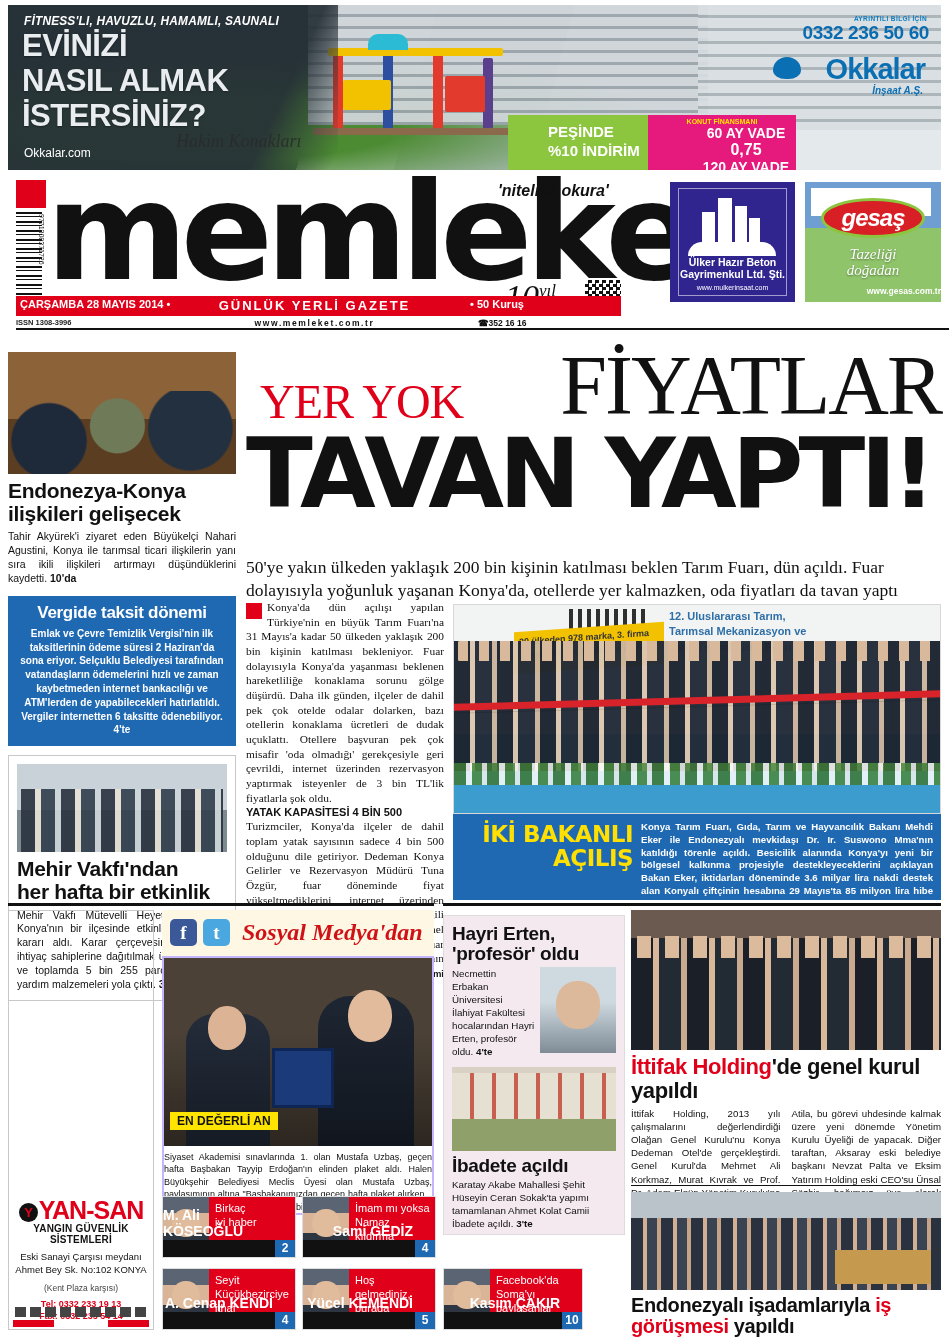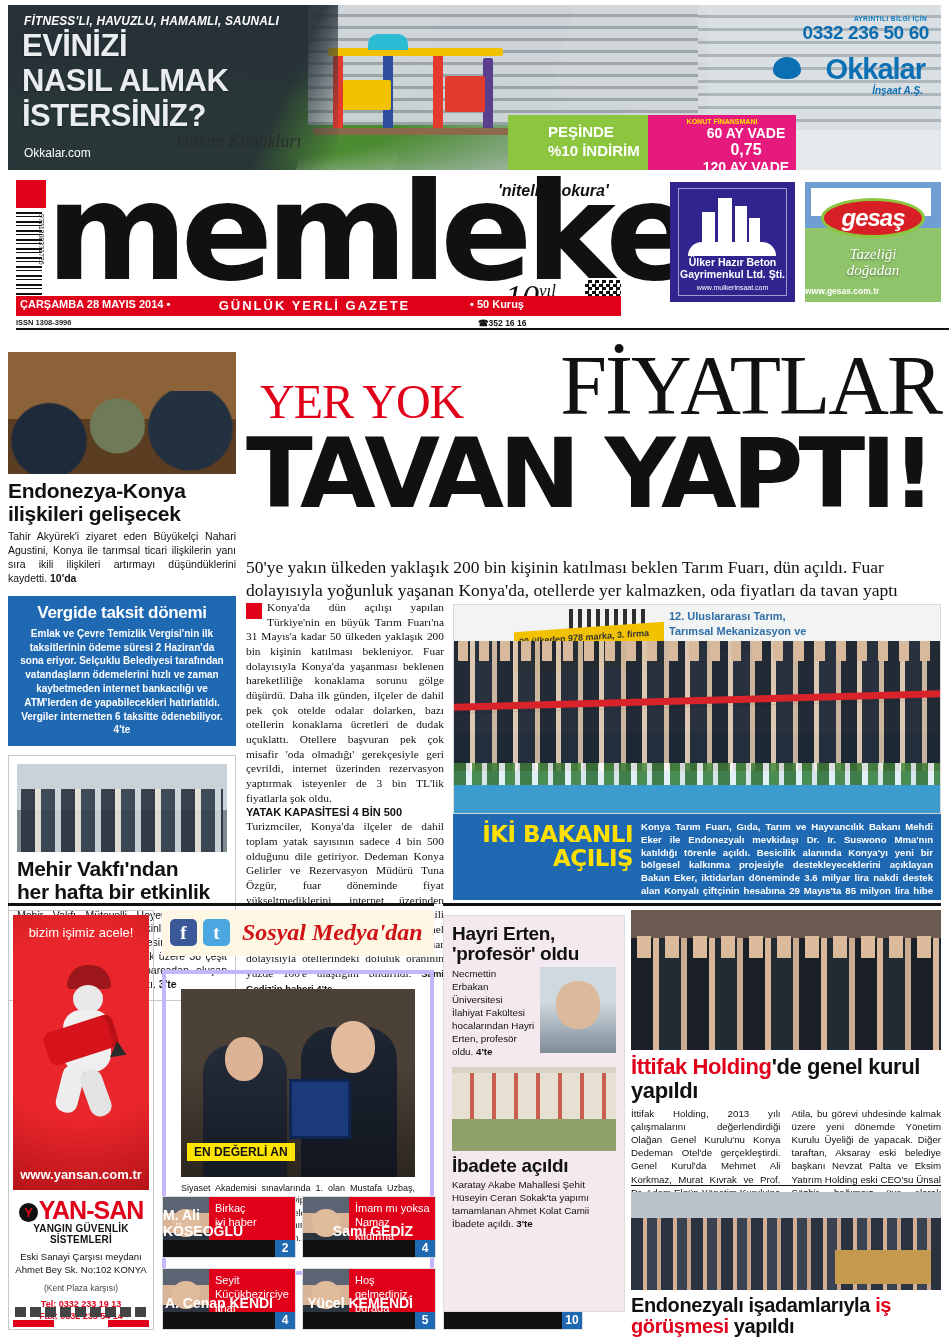--- a/index.html
+++ b/index.html
@@ -110,21 +110,21 @@
      background: radial-gradient(circle at 25% 70%,#fff 0 40%,transparent 42%),
                  radial-gradient(circle at 55% 50%,#fff 0 45%,transparent 47%),
                  radial-gradient(circle at 82% 72%,#fff 0 38%,transparent 40%); }
   .ad-gesas .oval{ position:absolute; left:16px; top:16px; width:104px; height:40px; background:#d81f26;
      border:3px solid #8cc63f; border-radius:50%; display:flex; align-items:center; justify-content:center;}
   .ad-gesas .oval span{ color:#fff; font-size:24px; font-style:italic; font-weight:bold; letter-spacing:-1px;}
   .ad-gesas .s1{ position:absolute; left:0; right:0; top:64px; text-align:center; font-family:"Liberation Serif",serif;
      font-style:italic; font-size:15px; color:#fff; text-shadow:0 1px 2px rgba(0,0,0,.4);}
   .ad-gesas .s2{ position:absolute; left:0; right:0; top:80px; text-align:center; font-family:"Liberation Serif",serif;
      font-style:italic; font-size:15px; color:#fff; text-shadow:0 1px 2px rgba(0,0,0,.4);}
-  .ad-gesas .w{ position:absolute; left:0; right:0; bottom:6px; text-align:left; font-size:8.5px;
+  .ad-gesas .w{ position:absolute; left:0; right:0; bottom:6px; text-align:right; font-size:8.5px;
      color:#fff; font-weight:bold;}
 
   
   .hl-wrap { position:absolute; left:246px; top:352px; width:695px; }
   .hl-row1 { position:relative; height:80px; }
   .hl-yeryok { position:absolute; left:14px; top:22px; font-family:Liberation Serif, serif;
       font-size:48px; color:#e1001a; letter-spacing:-1px; }
   .hl-fiyat { position:absolute; right:0; top:-8px; font-family:"Liberation Serif",serif;
       font-size:84px; color:#111; letter-spacing:-2px; line-height:1;}
   .hl-row2 { position:relative; height:95px; }
@@ -232,21 +232,21 @@
 
   
   .sosyal { position:absolute; left:162px; top:910px; width:272px; }
   .sos-head { height:46px; background:#fdf7e3; position:relative; }
   .sq-ic { position:absolute; top:9px; width:27px; height:27px; border-radius:5px; color:#fff;
      font-weight:bold; font-size:19px; text-align:center; line-height:27px; font-family:"Liberation Serif",serif;}
   .fb { left:8px; background:#3b5998; }
   .tw { left:41px; background:#4aa7e0; }
   .sos-title { position:absolute; left:80px; top:9px; font-family:"Liberation Serif",serif;
      font-style:italic; font-weight:bold; font-size:24px; color:#d01217; }
-  .sos-card { margin-top:14px; border:4px solid #c4b5fd; padding:15px; }
+  .sos-card { margin-top:0; border:2px solid #c4b5fd; padding:0; }
   .ph-sos { height:188px; position:relative; overflow:hidden;
      background: linear-gradient(180deg,#4b4136 0 40%, #2c2620 100%);}
   .ph-sos .p1 { position:absolute; left:22px; bottom:0; width:84px; height:132px;
      background:linear-gradient(#242c3a,#151b24); border-radius:28px 28px 0 0;}
   .ph-sos .f1 { position:absolute; left:44px; top:48px; width:38px; height:44px; background:#dcb394; border-radius:48%;}
   .ph-sos .p2 { position:absolute; right:18px; bottom:0; width:96px; height:150px;
      background:linear-gradient(#1e2633,#11161e); border-radius:32px 32px 0 0;}
   .ph-sos .f2 { position:absolute; right:40px; top:32px; width:44px; height:52px; background:#e2bb9c; border-radius:48%;}
   .ph-sos .box { position:absolute; left:108px; top:90px; width:62px; height:60px; background:#1b3a7a;
      border:3px solid #0f2553; }
@@ -262,21 +262,21 @@
      background:#e0bb9c; border-radius:48%;}
   .colm .red { position:absolute; left:46px; top:0; right:0; bottom:17px; background:#e1001a; }
   .colm .txt { position:absolute; left:52px; top:5px; right:4px; color:#fff; font-size:11px;
      line-height:1.25; font-weight:normal; }
   .colm .bar { position:absolute; left:0; right:0; bottom:0; height:17px; background:#111; }
   .colm .nm { position:absolute; right:22px; bottom:18px; color:#fff; font-size:14px; font-weight:bold; }
   .colm .pg { position:absolute; right:0; bottom:0; width:20px; height:17px; background:#1f69b3;
      color:#fff; font-size:12px; font-weight:bold; text-align:center; line-height:17px;}
 
   
-  .midcol { position:absolute; left:443px; top:915px; width:182px; height:397px;
+  .midcol { position:absolute; left:443px; top:915px; width:182px; height:320px;
      background:#f3e9ef; border:1px solid #ddd; padding:8px; }
   .mc-h { font-size:19px; font-weight:bold; line-height:1.06; color:#111; letter-spacing:-.3px;}
   .mc-p { font-size:9.8px; line-height:1.32; color:#111; }
   .mc-photo { width:76px; height:86px; float:right; margin:3px 0 3px 5px;
      background:linear-gradient(180deg,#cfd9e0 0 40%,#7f8c96 100%); position:relative; overflow:hidden;}
   .mc-photo::after{content:""; position:absolute; left:16px; top:14px; width:44px; height:48px;
      background:#ddb99b; border-radius:46%;}
   .mc-photo2 { width:100%; height:84px; margin-top:8px; position:relative; overflow:hidden;
      background: linear-gradient(180deg,#d9d2c4 0 58%, #8fa06a 58% 100%);}
   .mc-photo2::after{content:""; position:absolute; left:0; right:0; top:6px; height:46px;
@@ -353,20 +353,21 @@
     <div class="mh-barcode-n">9771308371726</div>
     <div class="mh-title">memleket</div>
     <div class="mh-slogan">'nitelikli okura'</div>
     <div class="mh-10yil"><span>10</span><sup>yıl</sup></div>
     <div class="mh-qr"></div>
     <div class="mh-strip"></div>
     <div class="mh-date">ÇARŞAMBA 28 MAYIS 2014 •</div>
     <div class="mh-gz">GÜNLÜK YERLİ GAZETE</div>
     <div class="mh-kurus">• 50 Kuruş</div>
     <div class="mh-issn">ISSN 1308-3996</div>
+    <div class="mh-www">www.memleket.com.tr</div>
     <div class="mh-tel">☎<span>352 16 16</span></div>
     <div class="mh-rule"></div>
   </div>
 
   <div class="ad-ulker">
     <div class="frame"></div>
     <div class="towers"></div>
     <div class="arc"></div>
     <div class="n1">Ülker Hazır Beton</div>
     <div class="n2">Gayrimenkul Ltd. Şti.</div>
@@ -442,33 +443,20 @@
       <span>İKİ BAKANLI</span>
       <span class="l2">AÇILIŞ</span>
     </div>
     <div class="cap-text"><span>Konya Tarım Fuarı, Gıda, Tarım ve Hayvancılık Bakanı Mehdi Eker ile Endonezyalı mevkidaşı Dr. Ir. Suswono Mma'nın katıldığı törenle açıldı. Besicilik alanında Konya'yı yeni bir bölgesel kalkınma projesiyle destekleyeceklerini açıklayan Bakan Eker, iktidarları döneminde 3.6 milyar lira nakdi destek alan Konyalı çiftçinin hesabına 29 Mayıs'ta 85 milyon lira hibe desteğinin de yatırılacağını duyurdu.</span> <span>3'te</span></div>
   </div>
 
   <div class="sep-h" style="left:8px; top:903px; width:426px;"></div>
   <div class="sep-h" style="left:443px; top:903px; width:498px;"></div>
 
   <div class="yansan">
-    <div class="ys-red">
-      <div class="ys-top">bizim işimiz acele!</div>
-      <div class="ys-fig">
-        <div class="ys-helmet"></div>
-        <div class="ys-head"></div>
-        <div class="ys-body"></div>
-        <div class="ys-leg1"></div>
-        <div class="ys-leg2"></div>
-        <div class="ys-ext"></div>
-        <div class="ys-nozzle"></div>
-      </div>
-      <div class="ys-url">www.yansan.com.tr</div>
-    </div>
     <div class="ys-logo">
       <div class="m"><span class="dot">Y</span><span>YAN-SAN</span></div>
       <div class="s">YANGIN GÜVENLİK SİSTEMLERİ</div>
     </div>
     <div class="ys-addr">
       <div>Eski Sanayi Çarşısı meydanı</div>
       <div>Ahmet Bey Sk. No:102 KONYA</div>
     </div>
     <div class="ys-sub">(Kent Plaza karşısı)</div>
     <div class="ys-tel">

